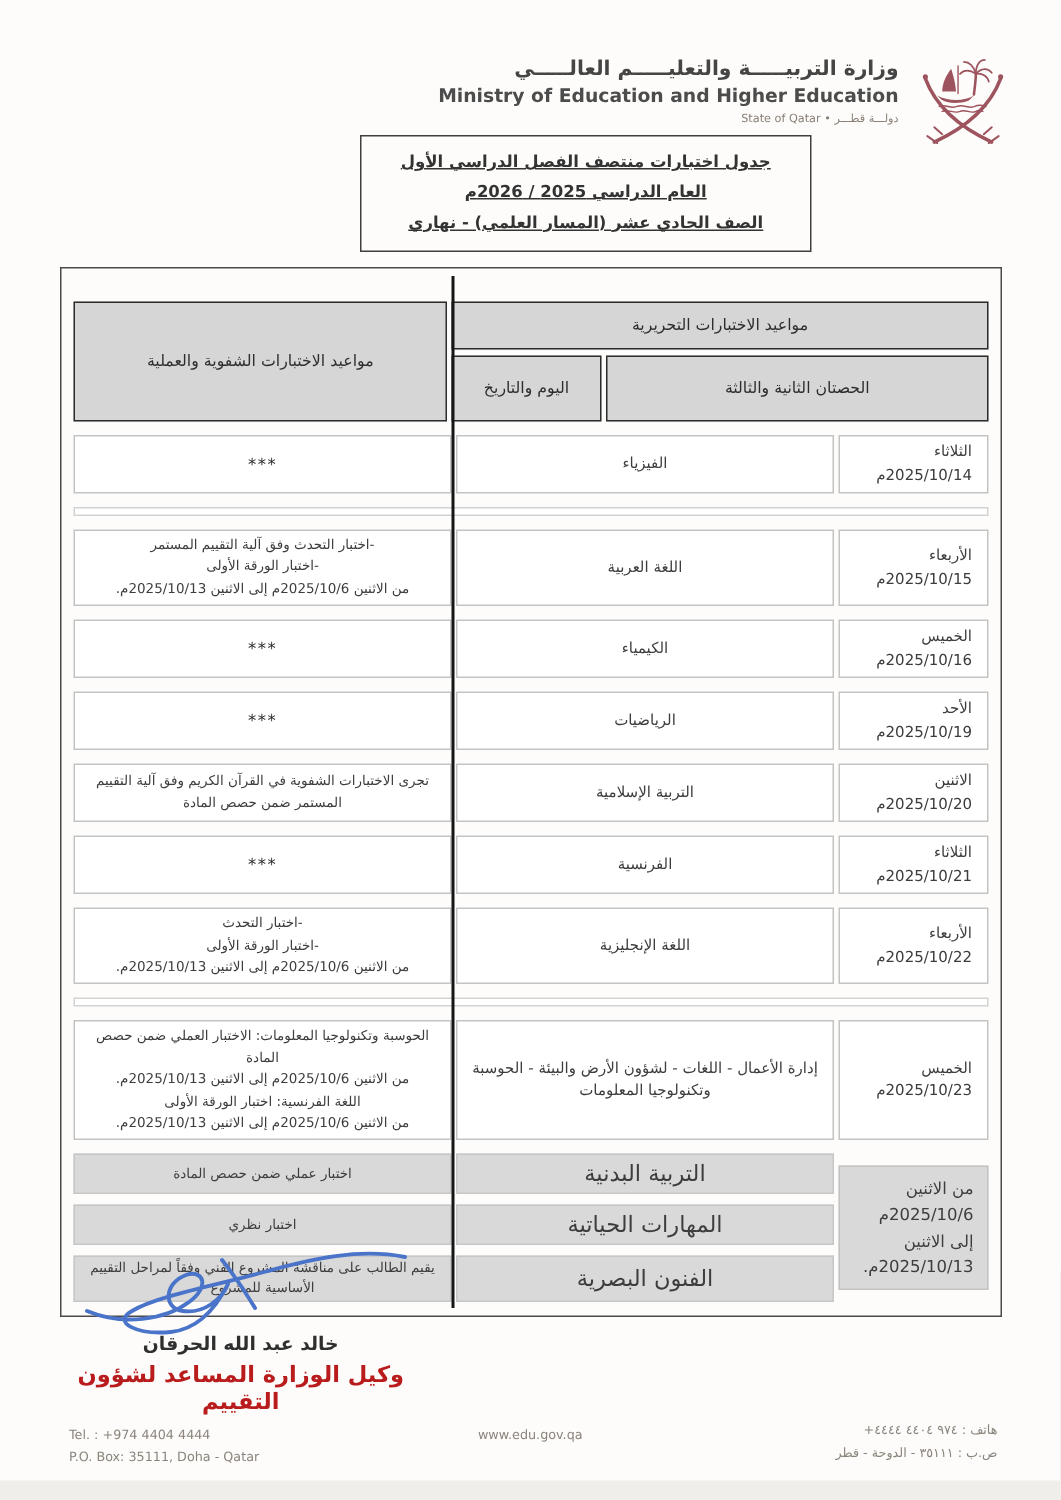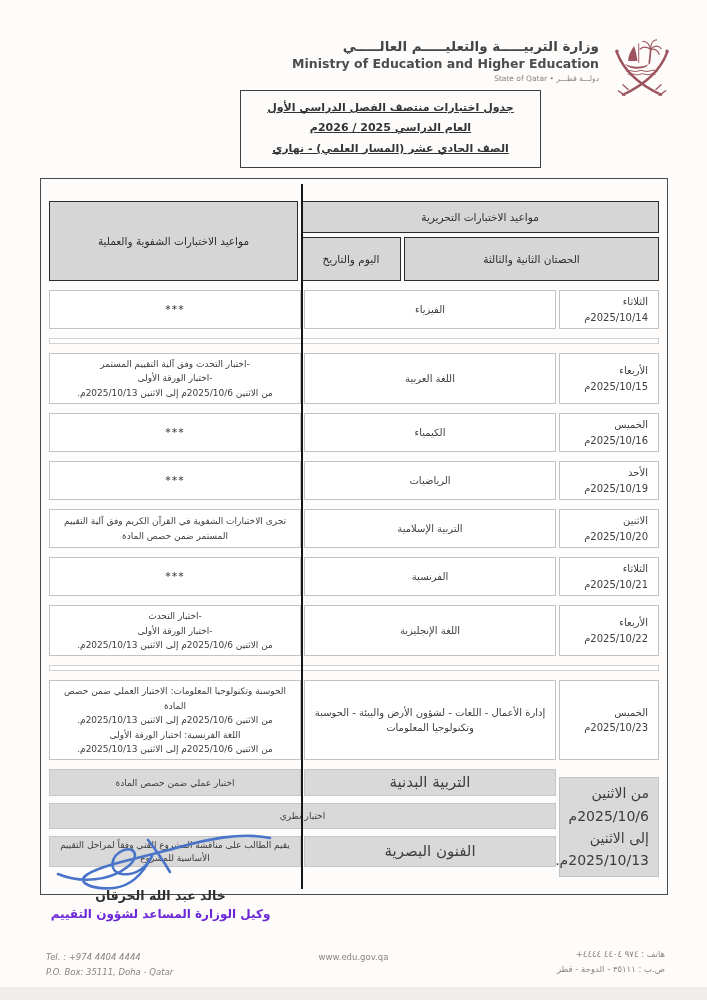--- a/index.html
+++ b/index.html
@@ -57,42 +57,42 @@
   .subject-cell { width:252px; text-align:center; font-size:10px; padding:3px 8px; line-height:1.5; }
   .oral-cell { flex:1; text-align:center; font-size:9px; padding:3px 6px; line-height:1.6; }
   .stars { font-size:11px; letter-spacing:1px; color:#2e2e2e; }
 
   .spacer-row { border:1px solid #d2d2d2; background:#fff; height:6px; margin-bottom:9px; }
 
   .bottom-section { display:flex; gap:3px; }
   .merged-date {
     width:100px; background:#d9d9d9; border:1px solid #c3c3c3;
     margin:8px 0; padding:4px 9px 4px 3px;
-    font-size:14px; line-height:1.6; color:#3d3d3d;
+    font-size:11px; line-height:1.6; color:#3d3d3d;
     display:flex; flex-direction:column; justify-content:center;
   }
   .bottom-rows { flex:1; display:flex; flex-direction:column; gap:7px; }
   .brow { display:flex; gap:3px; }
   .bcell {
     background:#d9d9d9; border:1px solid #c6c6c6; color:#3d3d3d;
     display:flex; align-items:center; justify-content:center;
     min-height:26px; text-align:center; line-height:1.4; padding:2px 6px;
   }
   .bsubject { width:252px; font-size:15px; }
   .boral { flex:1; font-size:9px; }
 
   
   .sig-scribble { position:absolute; left:52px; top:828px; width:225px; height:68px; }
   .sig-block { position:absolute; left:33px; top:888px; width:255px; text-align:center; direction:rtl; }
   .sig-name { font-size:12.5px; font-weight:bold; color:#2f2f2f; }
-  .sig-title { font-size:12px; font-weight:bold; color:#6d28d9; margin-top:4px; }
+  .sig-title { font-size:15px; font-weight:bold; color:#b91c1c; margin-top:4px; }
 
   
   .footer { position:absolute; left:0; right:0; top:944px; height:42px; font-size:8.5px; color:#8b847d; }
-  .f-left { position:absolute; left:46px; top:6px; line-height:1.8; direction:ltr;font-style:italic; }
+  .f-left { position:absolute; left:46px; top:6px; line-height:1.8; direction:ltr; }
   .f-center { position:absolute; left:0; right:0; top:8px; text-align:center; }
   .f-right { position:absolute; right:42px; top:3px; text-align:right; direction:rtl; line-height:1.8; }
 </style>
 </head>
 <body>
 
 <div class="page">
 
   <div class="letterhead">
     <div class="lh-text">
@@ -247,20 +247,21 @@
           <div>2025/10/6م</div>
           <div>إلى الاثنين</div>
           <div>2025/10/13م.</div>
         </div>
       <div class="bottom-rows" id="bottom-rows">
           <div class="brow">
             <div class="bcell bsubject">التربية البدنية</div>
             <div class="bcell boral">اختبار عملي ضمن حصص المادة</div>
           </div>
           <div class="brow">
+            <div class="bcell bsubject">المهارات الحياتية</div>
             <div class="bcell boral">اختبار نظري</div>
           </div>
           <div class="brow">
             <div class="bcell bsubject">الفنون البصرية</div>
             <div class="bcell boral">يقيم الطالب على مناقشة المشروع الفني وفقاً لمراحل التقييم الأساسية للمشروع</div>
           </div>
         </div>
     </div>
   </div>
 

